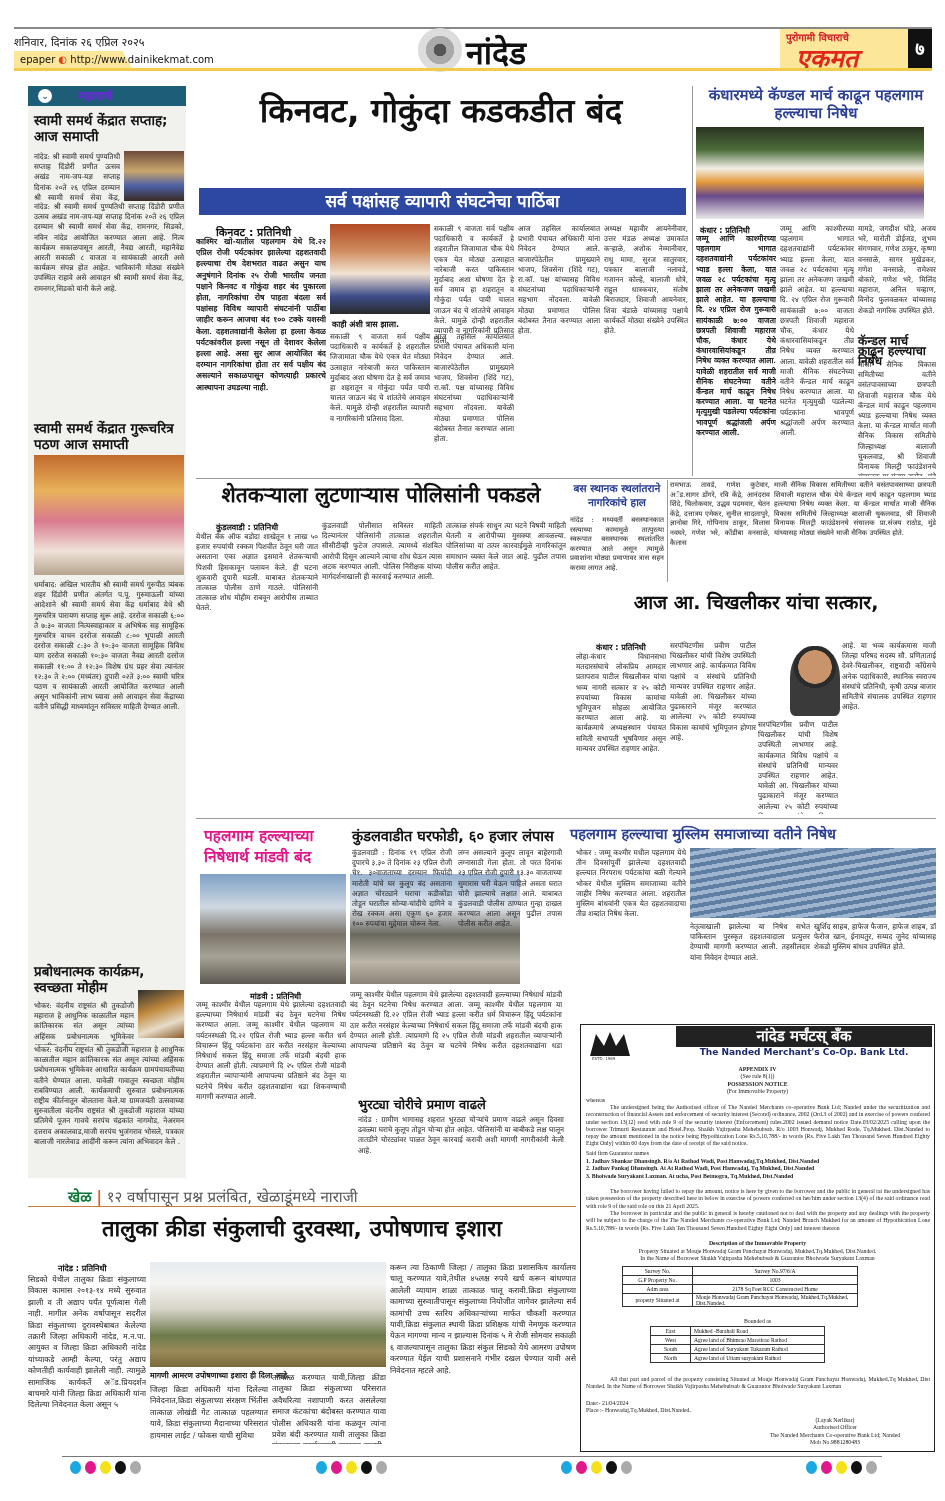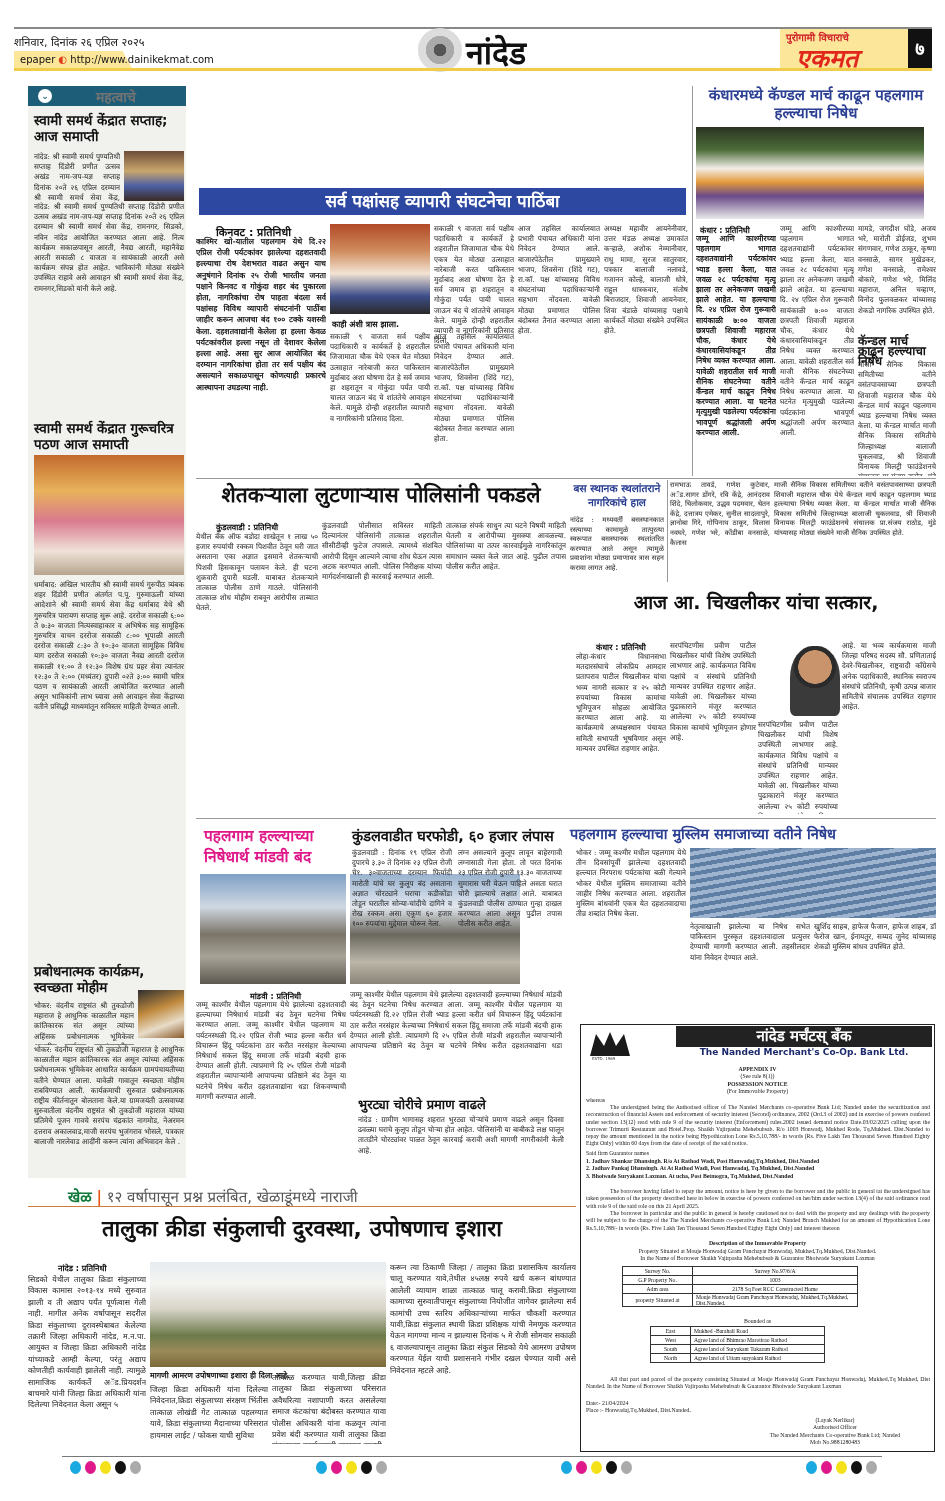--- a/index.html
+++ b/index.html
@@ -21,21 +21,21 @@
   .city-name { left: 466px; top: 30px; font-size: 32px; font-weight: bold; color: #111; }
   .brand-box { left: 780px; top: 29px; width: 128px; height: 40px; background: #fbe69a; }
   .brand-tag { left: 786px; top: 30px; font-size: 10px; font-weight: bold; color: #d2222a; }
   .brand-name { left: 796px; top: 40px; font-size: 25px; font-weight: bold; font-style: italic; color: #e1261c; }
   .page-no { left: 908px; top: 29px; width: 24px; height: 40px; background: #111; color: #fff; font-size: 18px; font-weight: bold; text-align: center; line-height: 40px; }
 
   
   .left-col { left: 28px; top: 86px; width: 158px; height: 1092px; background: #f1f1ee; }
   .mahatvache { left: 28px; top: 86px; width: 158px; height: 20px; background: #1e5d78; }
   .mahat-icon { left: 38px; top: 89px; width: 14px; height: 14px; border-radius: 50%; background: #fff; color: #1e5d78; font-size: 9px; text-align: center; line-height: 14px; font-weight: bold; }
-  .mahat-label { left: 96px; top: 87px; font-size: 14px; font-weight: bold; color: #737373; }
+  .mahat-label { left: 78px; top: 87px; font-size: 12px; font-weight: bold; color: #6d28d9; }
   .lh { font-weight: bold; font-size: 13.5px; line-height: 16px; color: #111; }
 
   
   .main-head { left: 196px; top: 91px; width: 490px; text-align: center; font-size: 33px; line-height: 40px; font-weight: bold; color: #111; }
   .main-sub { left: 199px; top: 188px; width: 487px; height: 27px; background: #2d48a0; color: #fff; font-size: 17px; line-height: 27px; text-align: center; font-weight: bold; }
   .blue-head { color: #2b3f93; font-weight: bold; text-align: center; }
   .pink-head { color: #e0198a; font-weight: bold; }
   .kids-head { font-weight: bold; text-align: center; }
 
   
@@ -90,20 +90,21 @@
 <div class="abs lh" style="left:34px;top:420px;width:150px;">स्वामी समर्थ केंद्रात गुरूचरित्र पठण आज समाप्ती</div>
 <div class="abs photo" style="left:34px;top:455px;width:150px;height:120px;background:linear-gradient(180deg,#c26a2e,#e8b25a 30%,#d97a8f 55%,#f0e2d8 80%,#b6a48e);"></div>
 <div class="abs body-text" style="left:34px;top:580px;width:150px;height:370px;">धर्माबाद: अखिल भारतीय श्री स्वामी समर्थ गुरुपीठ त्र्यंबक शहर दिंडोरी प्रणीत अंतर्गत प.पू. गुरुमाऊली यांच्या आदेशाने श्री स्वामी समर्थ सेवा केंद्र धर्माबाद येथे श्री गुरुचरित्र पारायण सप्ताह सुरू आहे. दररोज सकाळी ६:०० ते ७:३० वाजता नित्यस्वाहाकार व अभिषेक सह सामूहिक गुरुचरित्र वाचन दररोज सकाळी ८:०० भूपाळी आरती दररोज सकाळी ८:३० ते १०:३० वाजता सामूहिक विविध याग दररोज सकाळी १०:३० वाजता नैवद्य आरती दररोज सकाळी ११:०० ते १२:३० विशेष ग्रंथ प्रहर सेवा त्यानंतर १२:३० ते २:०० (मध्यंतर) दुपारी ०२ते ३:०० स्वामी चरित्र पठण व सायंकाळी आरती आयोजित करण्यात आली असून भाविकांनी लाभ घ्यावा असे आवाहन सेवा केंद्राच्या वतीने प्रसिद्धी माध्यमांतून सविस्तर माहिती देण्यात आली.</div>
 
 <div class="abs lh" style="left:34px;top:963px;width:150px;">प्रबोधनात्मक कार्यक्रम, स्वच्छता मोहीम</div>
 <div class="abs photo" style="left:138px;top:990px;width:46px;height:48px;background:linear-gradient(160deg,#2f2f2f,#c08a3e 40%,#e8dcc8 70%,#8a5a2a);"></div>
 <div class="abs body-text" style="left:34px;top:1001px;width:100px;height:44px;">भोकर: वंदनीय राष्ट्रसंत श्री तुकडोजी महाराज हे आधुनिक काळातील महान क्रांतिकारक संत असून त्यांच्या अहिंसक प्रबोधनात्मक भूमिकेवर आधारित कार्यक्रम ग्रामपंचायतीच्या वतीने घेण्यात आला. यावेळी गावातून स्वच्छता मोहीम राबविण्यात आली. कार्यक्रमाची सुरुवात प्रबोधनात्मक राष्ट्रीय कीर्तनातून बोलताना केले.या ग्रामजयंती उत्सवाच्या सुरुवातीला वंदनीय राष्ट्रसंत श्री तुकडोजी महाराज यांच्या प्रतिमेचे पूजन गावचे सरपंच चंद्रकांत नागमोड, नेअरमन दत्तराव अकालवाड,माजी सरपंच भुजंगराव भोसले, पत्रकार बालाजी नारलेवाड आदींनी करून त्यांना अभिवादन केले .</div>
 <div class="abs body-text" style="left:34px;top:1045px;width:150px;height:128px;">भोकर: वंदनीय राष्ट्रसंत श्री तुकडोजी महाराज हे आधुनिक काळातील महान क्रांतिकारक संत असून त्यांच्या अहिंसक प्रबोधनात्मक भूमिकेवर आधारित कार्यक्रम ग्रामपंचायतीच्या वतीने घेण्यात आला. यावेळी गावातून स्वच्छता मोहीम राबविण्यात आली. कार्यक्रमाची सुरुवात प्रबोधनात्मक राष्ट्रीय कीर्तनातून बोलताना केले.या ग्रामजयंती उत्सवाच्या सुरुवातीला वंदनीय राष्ट्रसंत श्री तुकडोजी महाराज यांच्या प्रतिमेचे पूजन गावचे सरपंच चंद्रकांत नागमोड, नेअरमन दत्तराव अकालवाड,माजी सरपंच भुजंगराव भोसले, पत्रकार बालाजी नारलेवाड आदींनी करून त्यांना अभिवादन केले .</div>
 
 <div class="abs main-head">
+  <div>किनवट, गोकुंदा कडकडीत बंद</div>
 </div>
 <div class="abs main-sub">सर्व पक्षांसह व्यापारी संघटनेचा पाठिंबा</div>
 
 <div class="abs" style="left:216px;top:224px;font-size:11px;font-weight:bold;">किनवट : प्रतिनिधी</div>
 <div class="abs body-text" style="left:196px;top:236px;width:130px;height:230px;font-size:7.8px;line-height:11.2px;font-weight:bold;">काश्मिर खो-यातील पहलगाम येथे दि.२२ एप्रिल रोजी पर्यटकांवर झालेल्या दहशतवादी हल्ल्याचा रोष देशभरात वाढत असुन याच अनुषंगाने दिनांक २५ रोजी भारतीय जनता पक्षाने किनवट व गोकुंदा शहर बंद पुकारला होता, नागरिकांचा रोष पाहता बंदला सर्व पक्षांसह विविध व्यापारी संघटनांनी पाठींबा जाहीर करून आजचा बंद १०० टक्के यशस्वी केला. दहशतवाद्यांनी केलेला हा हल्ला केवळ पर्यटकांवरील हल्ला नसून तो देशावर केलेला हल्ला आहे. असा सुर आज आयोजित बंद दरम्यान नागरिकांचा होता तर सर्व पक्षीय बंद असल्याने सकाळपासून कोणत्याही प्रकारचे आस्थापना उघडल्या नाही.</div>
 <div class="abs photo" style="left:330px;top:224px;width:100px;height:90px;background:linear-gradient(180deg,#b24a26,#d08c5e 30%,#f2e3d3 55%,#3d4e8a 80%,#2a2a2a);"></div>
 <div class="abs" style="left:332px;top:318px;font-size:8px;font-weight:bold;">काही अंशी त्रास झाला.</div>
 <div class="abs body-text" style="left:330px;top:332px;width:100px;height:134px;">सकाळी ९ वाजता सर्व पक्षीय पदाधिकारी व कार्यकर्ते हे शहरातील जिजामाता चौक येथे एकत्र येत मोठ्या उत्साहात नारेबाजी करत पाकिस्तान मुर्दाबाद अशा घोषणा देत हे सर्व जमाव हा शहरातून व गोकुंदा पर्यंत पायी चालत जाऊन बंद चे शांततेचे आवाहन केले. यामुळे दोन्ही शहरातील व्यापारी व नागरिकांनी प्रतिसाद दिला.</div>
 <div class="abs body-text" style="left:434px;top:224px;width:80px;height:130px;">सकाळी ९ वाजता सर्व पक्षीय पदाधिकारी व कार्यकर्ते हे शहरातील जिजामाता चौक येथे एकत्र येत मोठ्या उत्साहात नारेबाजी करत पाकिस्तान मुर्दाबाद अशा घोषणा देत हे सर्व जमाव हा शहरातून व गोकुंदा पर्यंत पायी चालत जाऊन बंद चे शांततेचे आवाहन केले. यामुळे दोन्ही शहरातील व्यापारी व नागरिकांनी प्रतिसाद दिला.</div>
 <div class="abs body-text" style="left:434px;top:332px;width:80px;height:134px;">आज तहसिल कार्यालयात प्रभारी पंचायत अधिकारी यांना निवेदन देण्यात आले. बाजारपेठेतील प्रामुख्याने भाजप, शिवसेना (शिंदे गट), रा.कॉ. पक्ष यांच्यासह विविध संघटनांच्या पदाधिकाऱ्यांनी सहभाग नोंदवला. यावेळी मोठ्या प्रमाणात पोलिस बंदोबस्त तैनात करण्यात आला होता.</div>

